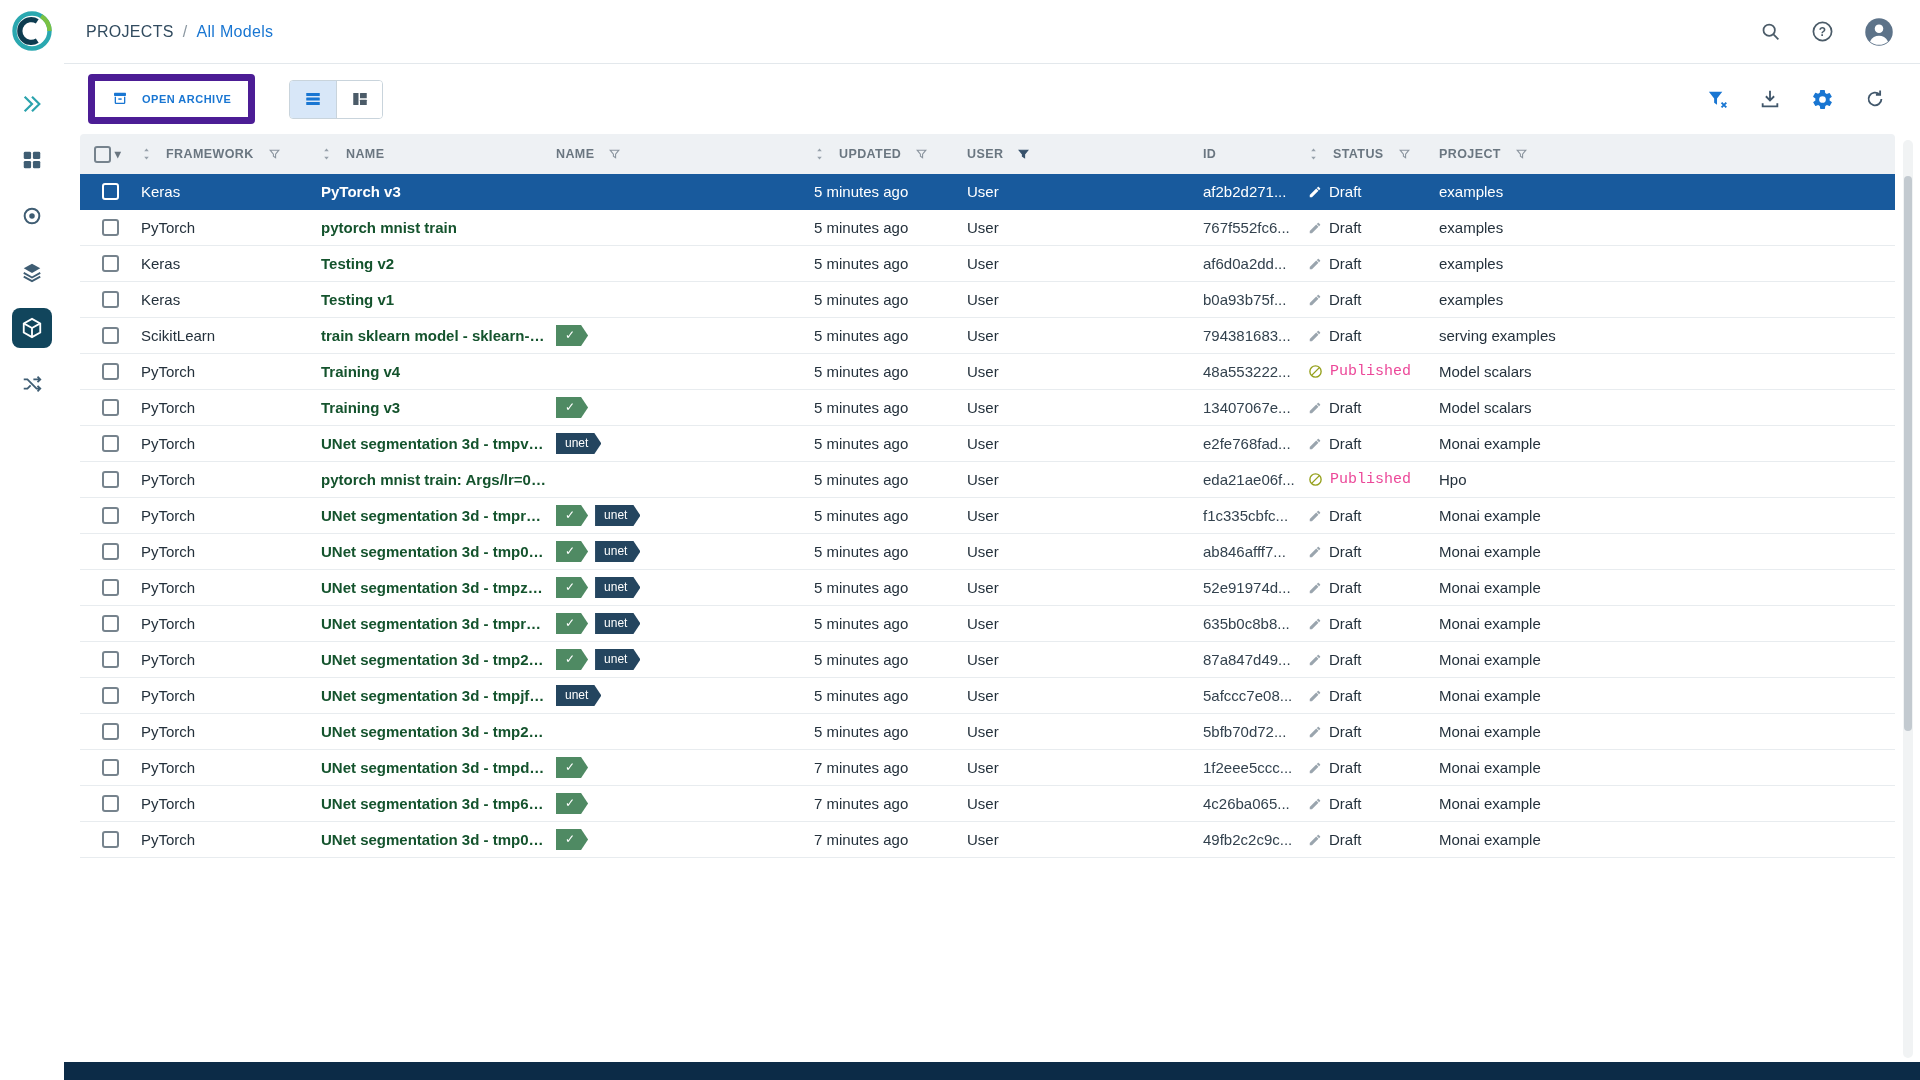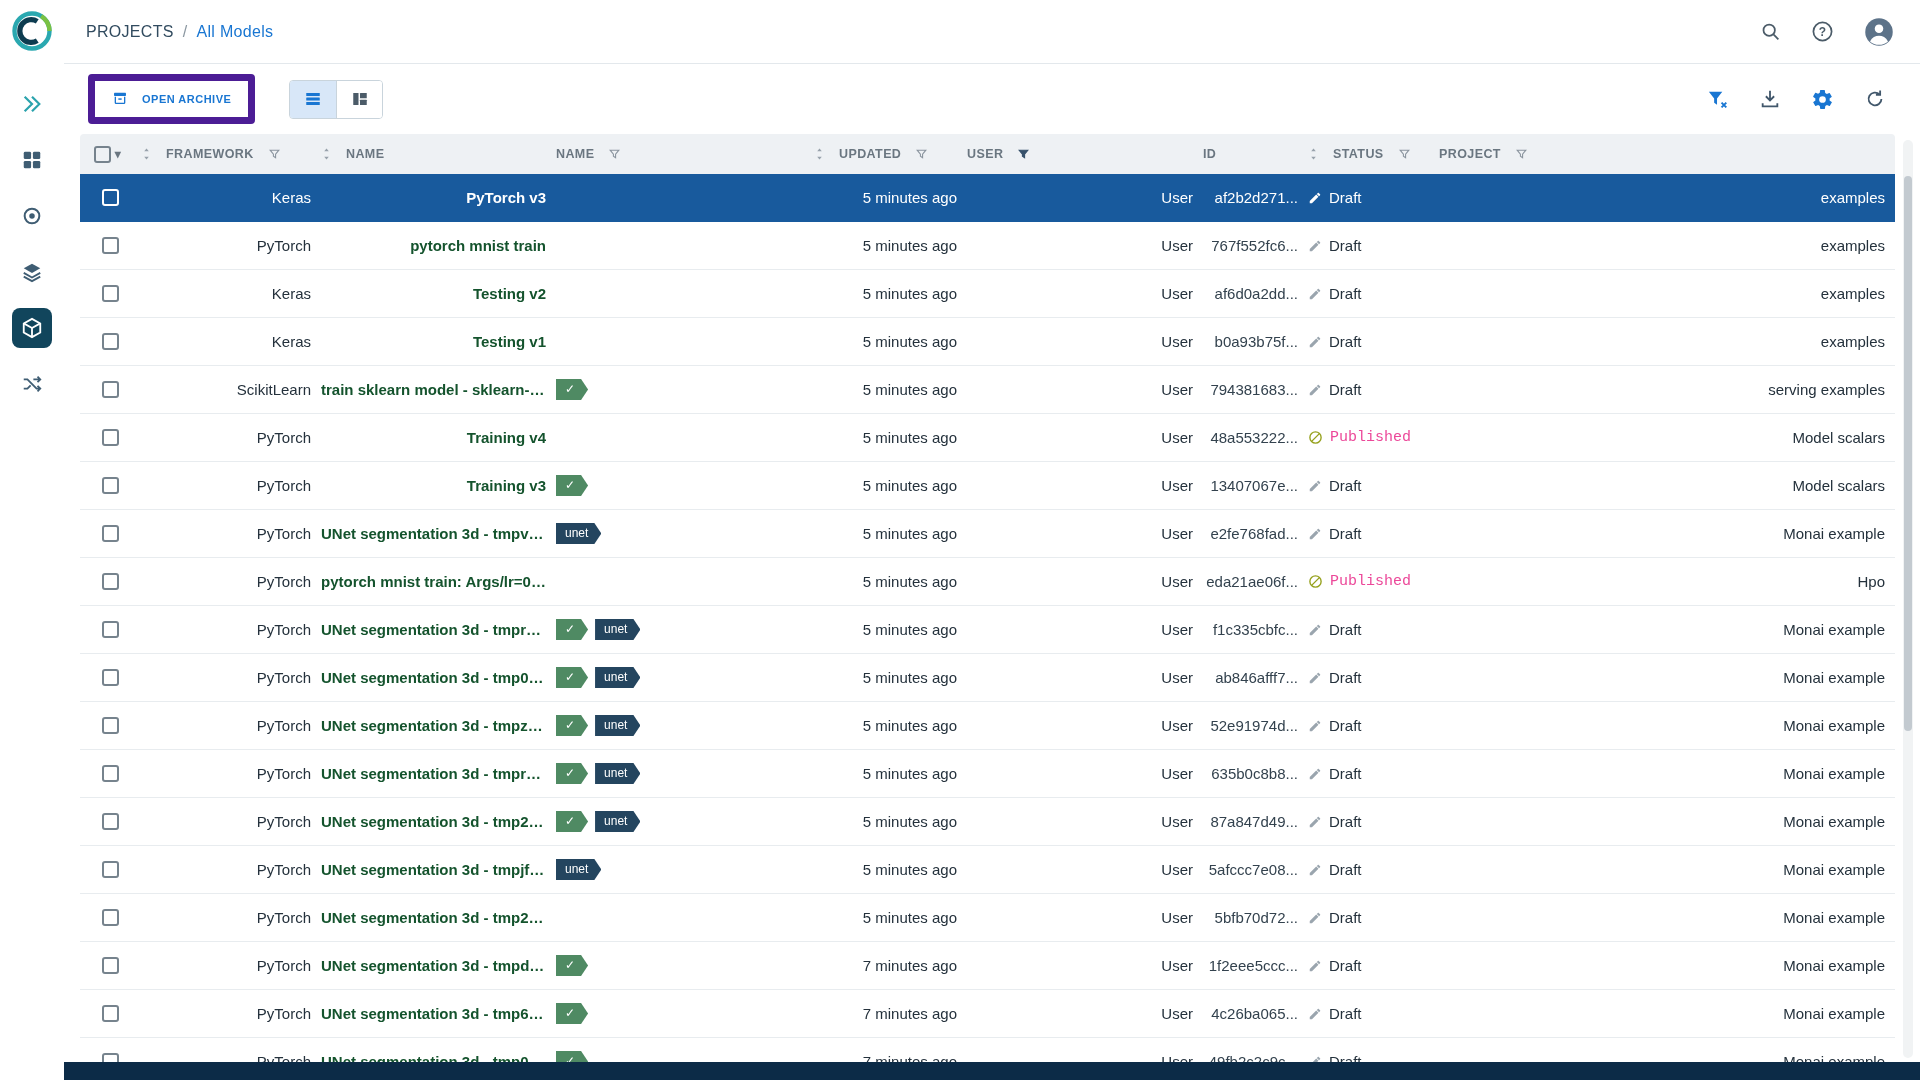--- a/index.html
+++ b/index.html
@@ -70,22 +70,22 @@
   }
   .thead {
     height: 40px; background: #eef1f4; align-items: center;
     font-size: 12.5px; font-weight: 700; color: #6a7680; letter-spacing: .4px;
     border-radius: 4px 4px 0 0;
   }
   .th { display: flex; align-items: center; gap: 14px; white-space: nowrap; padding-right: 6px; cursor: pointer; }
   .th-select { justify-content: center; gap: 4px; }
   .caret { font-size: 12px; color: #6a7680; }
   .trow {
-    height: 48px; align-items: center; background: #fff;
-    border-bottom: 1px solid #e8ecef; font-size: 15px; cursor: pointer; text-align: right;
+    height: 36px; align-items: center; background: #fff;
+    border-bottom: 1px solid #e8ecef; font-size: 15px; cursor: pointer;
   }
   .trow.selected { background: #185a9d; color: #fff; border-bottom-color: #185a9d; }
   .td { white-space: nowrap; overflow: hidden; text-overflow: ellipsis; padding-right: 10px; }
   .c-select { display: flex; justify-content: center; padding-right: 0; }
   .cb { width: 17px; height: 17px; border: 2px solid #76838d; border-radius: 3px; display: inline-block; background: transparent; }
   .trow.selected .cb { border-color: #ffffff; }
   .c-name { font-weight: 700; color: #14532d; }
   .trow.selected .c-name { color: #fff; }
   .c-id { color: #33424e; }
   .trow.selected .c-id { color: #fff; }

